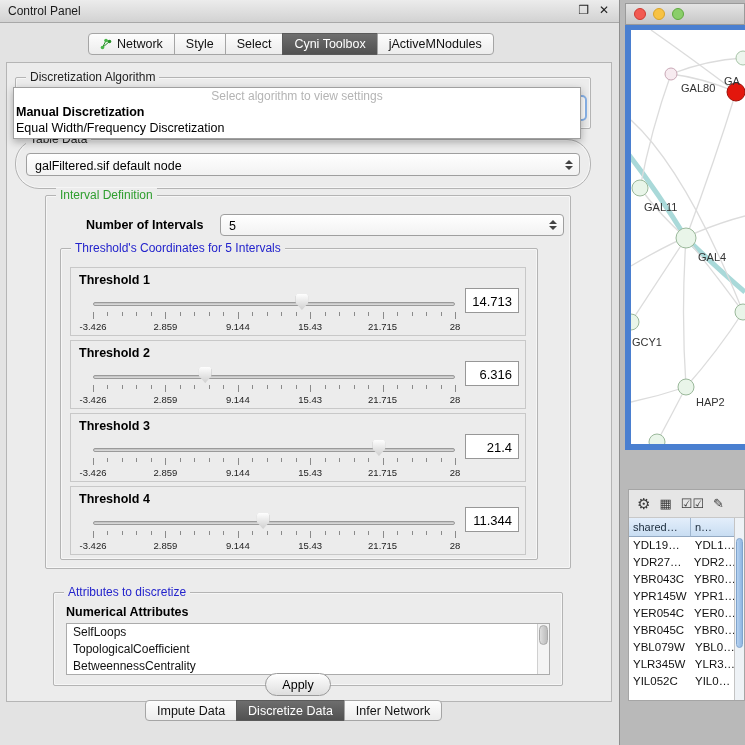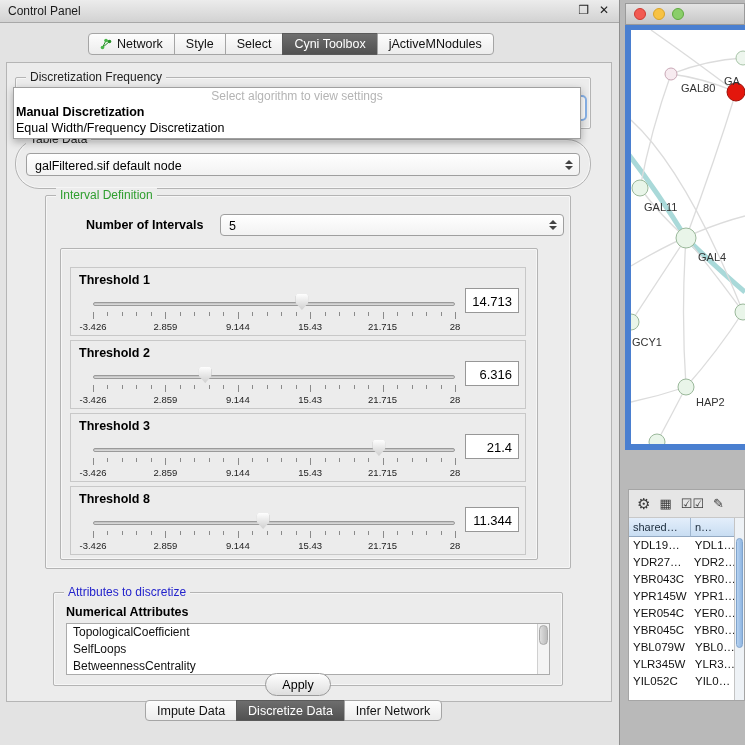--- a/index.html
+++ b/index.html
@@ -136,21 +136,21 @@
           <span>Cyni Toolbox</span>
         </div>
         <div class="tab">
           <span>jActiveMNodules</span>
         </div>
       </div>
 
     <div class="inner-panel">
 
       <div class="group alg-group">
-        <span class="group-label">Discretization Frequency</span>
+        <span class="group-label">Discretization Algorithm</span>
       </div>
       <div class="focus-combo"></div>
       <div class="popup">
         <div class="ph">Select algorithm to view settings</div>
         <div class="opt bold">Manual Discretization</div>
         <div class="opt">Equal Width/Frequency Discretization</div>
       </div>
 
       <div class="group td-group">
         <span class="group-label">Table Data</span>
@@ -167,20 +167,21 @@
         <span class="group-label green">Interval Definition</span>
         <span class="noi-label">Number of Intervals</span>
         <div class="combo noi-combo">
           <span class="combo-text">5</span>
           <span class="stepper">
               <i class="up"></i>
               <i class="dn"></i>
             </span>
         </div>
         <div class="group thr-group">
+          <span class="group-label blue">Threshold's Coordinates for 5 Intervals</span>
           <div id="thr-list">
               <div class="thr-panel">
                 <div class="thr-label">Threshold 1</div>
                 <div class="slider">
                   <div class="track"></div>
                   <div class="ticks">
                     <i class="maj" style="left: 0%;"></i>
                     <i style="left: 4%;"></i>
                     <i style="left: 8%;"></i>
                     <i style="left: 12%;"></i>
@@ -301,21 +302,21 @@
                     <span style="left: 40%;">9.144</span>
                     <span style="left: 60%;">15.43</span>
                     <span style="left: 80%;">21.715</span>
                     <span style="left: 100%;">28</span>
                   </div>
                   <div class="thumb" style="left: 78.9983%;"></div>
                 </div>
                 <div class="val-box">21.4</div>
               </div>
               <div class="thr-panel">
-                <div class="thr-label">Threshold 8</div>
+                <div class="thr-label">Threshold 4</div>
                 <div class="slider">
                   <div class="track"></div>
                   <div class="ticks">
                     <i class="maj" style="left: 0%;"></i>
                     <i style="left: 4%;"></i>
                     <i style="left: 8%;"></i>
                     <i style="left: 12%;"></i>
                     <i style="left: 16%;"></i>
                     <i class="maj" style="left: 20%;"></i>
                     <i style="left: 24%;"></i>
@@ -353,22 +354,22 @@
               </div>
             </div>
         </div>
       </div>
 
       <div class="group attr-group">
         <span class="group-label blue">Attributes to discretize</span>
         <div class="attr-title">Numerical Attributes</div>
         <div class="attr-list">
           <div class="attr-items" id="attr-items">
+              <div>SelfLoops</div>
               <div>TopologicalCoefficient</div>
-              <div>SelfLoops</div>
               <div>BetweennessCentrality</div>
             </div>
           <div class="vscroll">
             <div class="vthumb"></div>
           </div>
         </div>
       </div>
 
       <button class="apply">Apply</button>
     </div>

